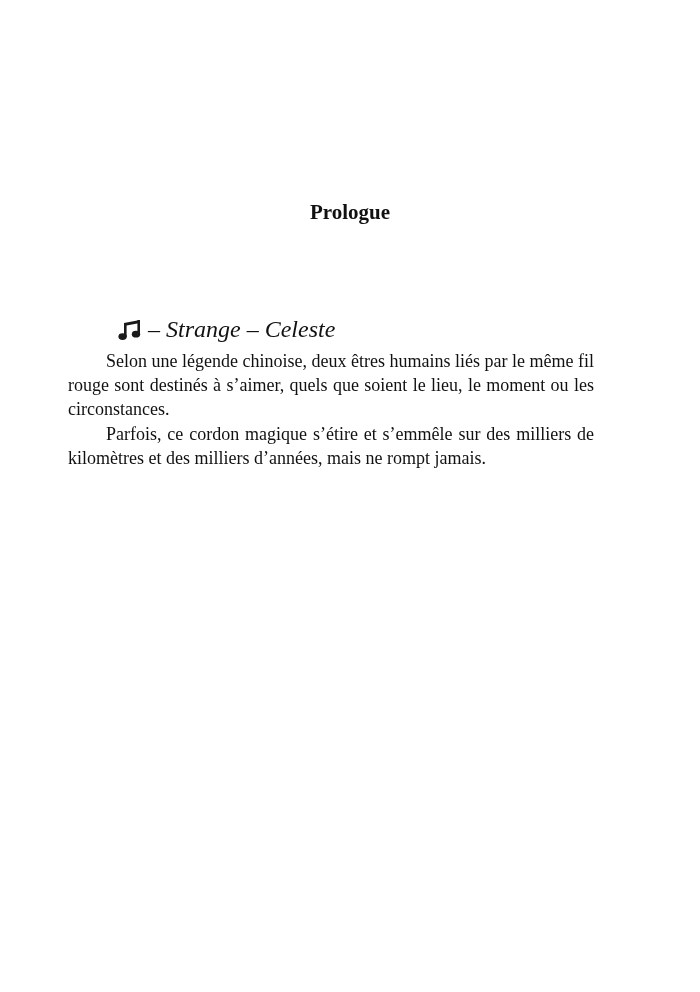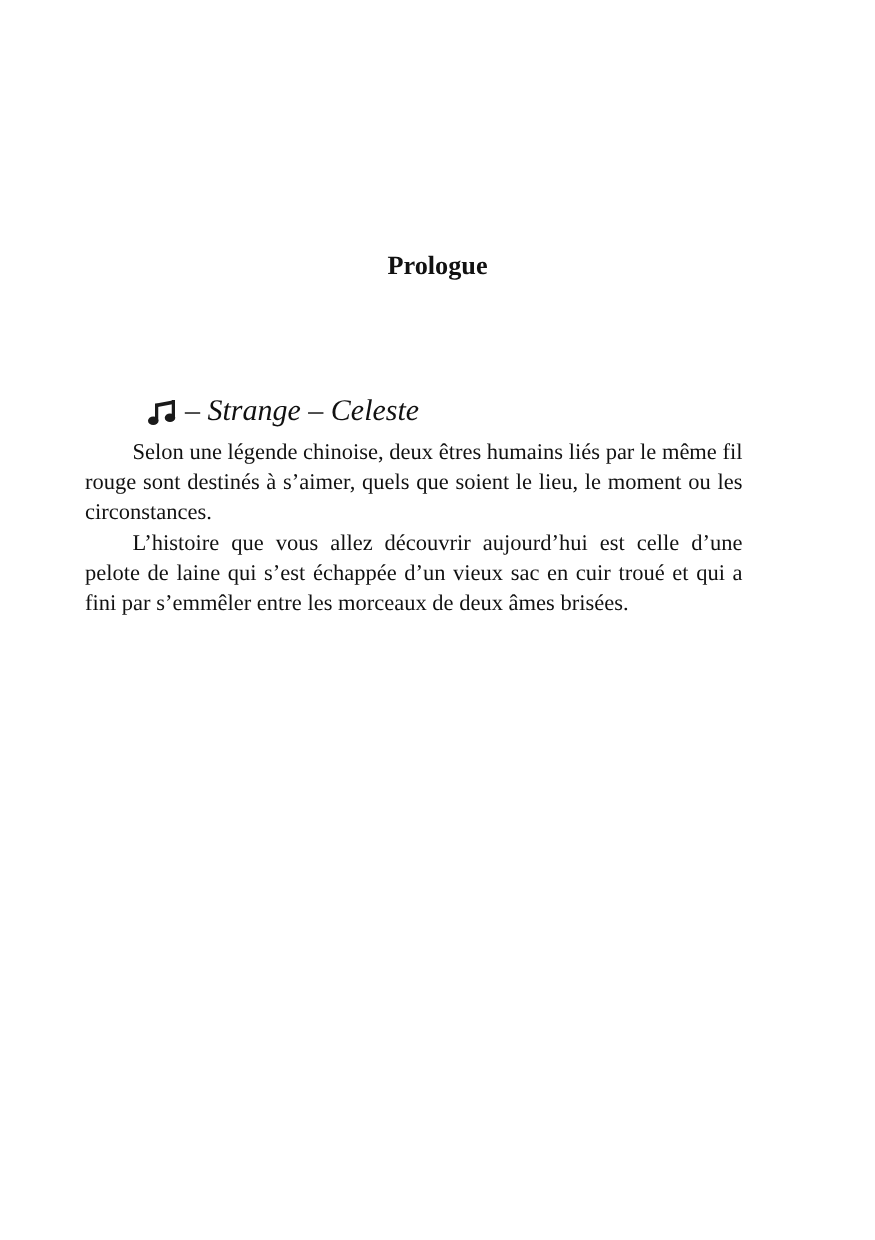--- a/index.html
+++ b/index.html
@@ -81,16 +81,16 @@
         <rect x="19.4" y="1" width="2.6" height="14" fill="#1a1a1a"></rect>
         <ellipse cx="4.6" cy="17.6" rx="4.2" ry="3.4" fill="#1a1a1a"></ellipse>
         <ellipse cx="18" cy="15.2" rx="4.2" ry="3.4" fill="#1a1a1a"></ellipse>
       </svg>
     </span>
     <span>– Strange – Celeste</span>
   </div>
 
   <div class="body-text">
     <p>Selon une légende chinoise, deux êtres humains liés par le même fil rouge sont destinés à s’aimer, quels que soient le lieu, le moment ou les circonstances.</p>
-    <p>L’histoire que vous allez découvrir aujourd’hui est celle d’une pelote de laine qui s’est échappée d’un vieux sac en cuir troué et qui a fini par s’emmêler entre les morceaux de deux âmes brisées.</p>
+    <p>Parfois, ce cordon magique s’étire et s’emmêle sur des milliers de kilomètres et des milliers d’années, mais ne rompt jamais.</p>
   </div>
 
 </div>
 
 </body></html>

